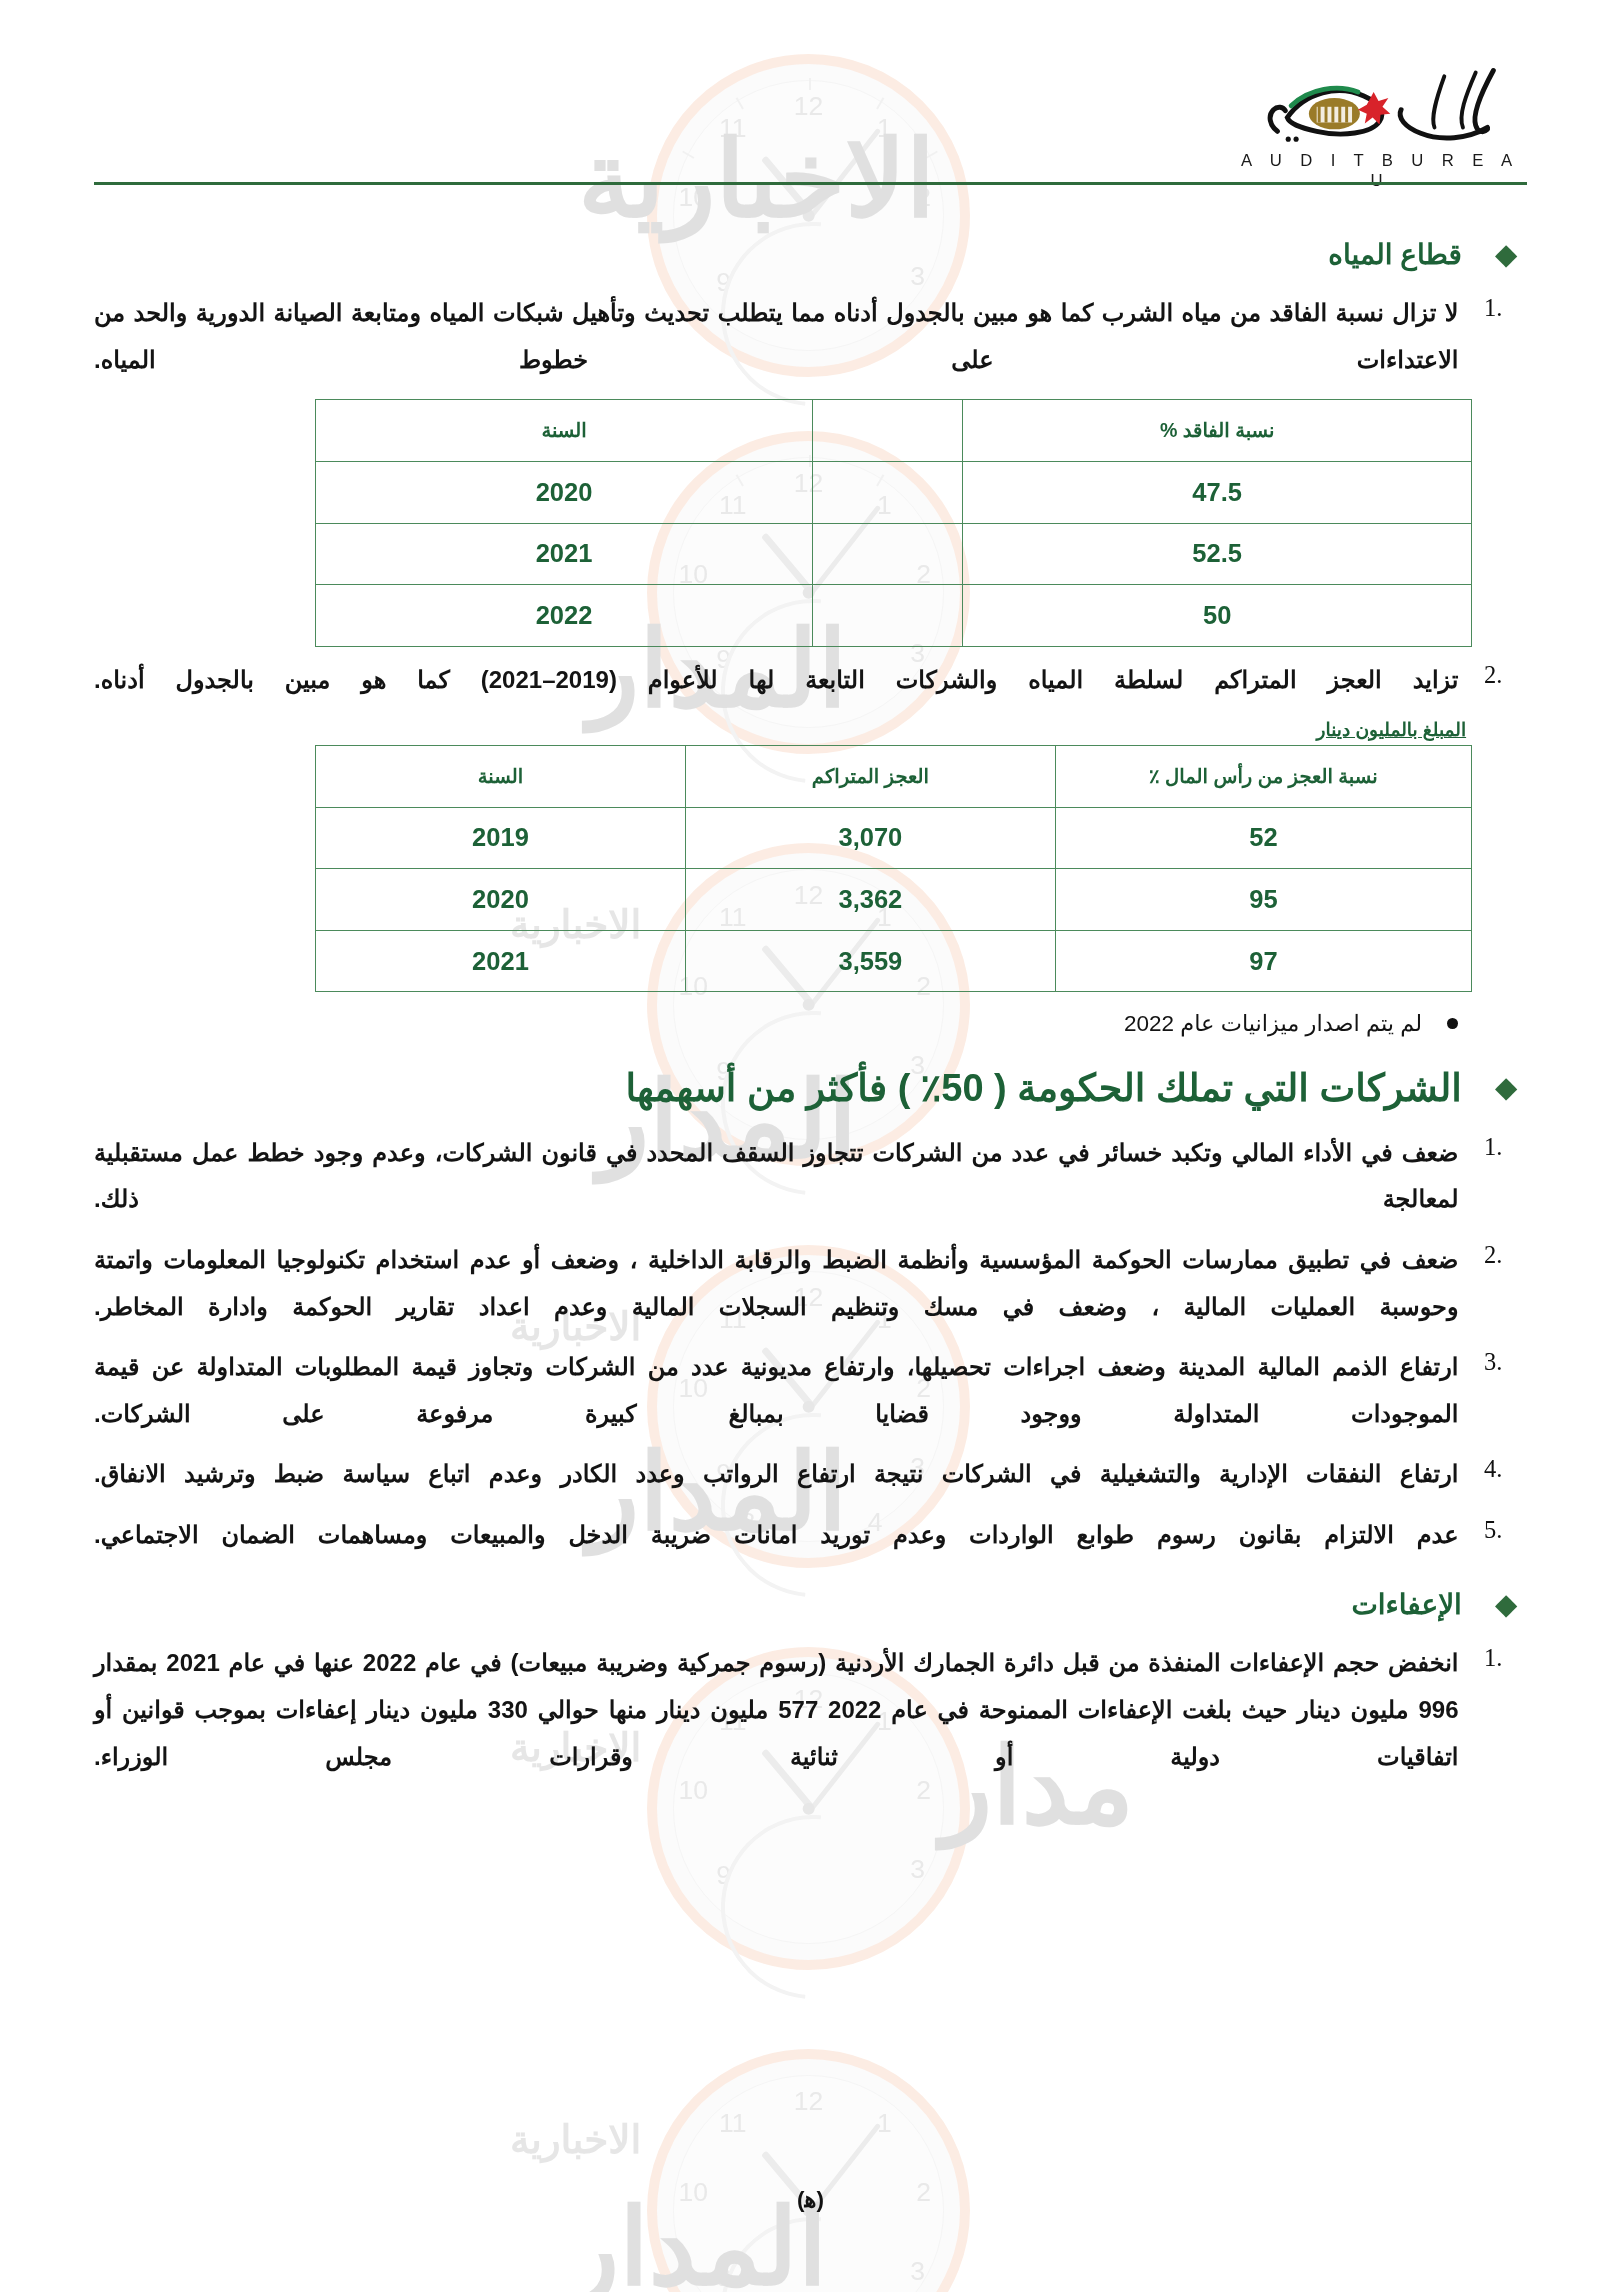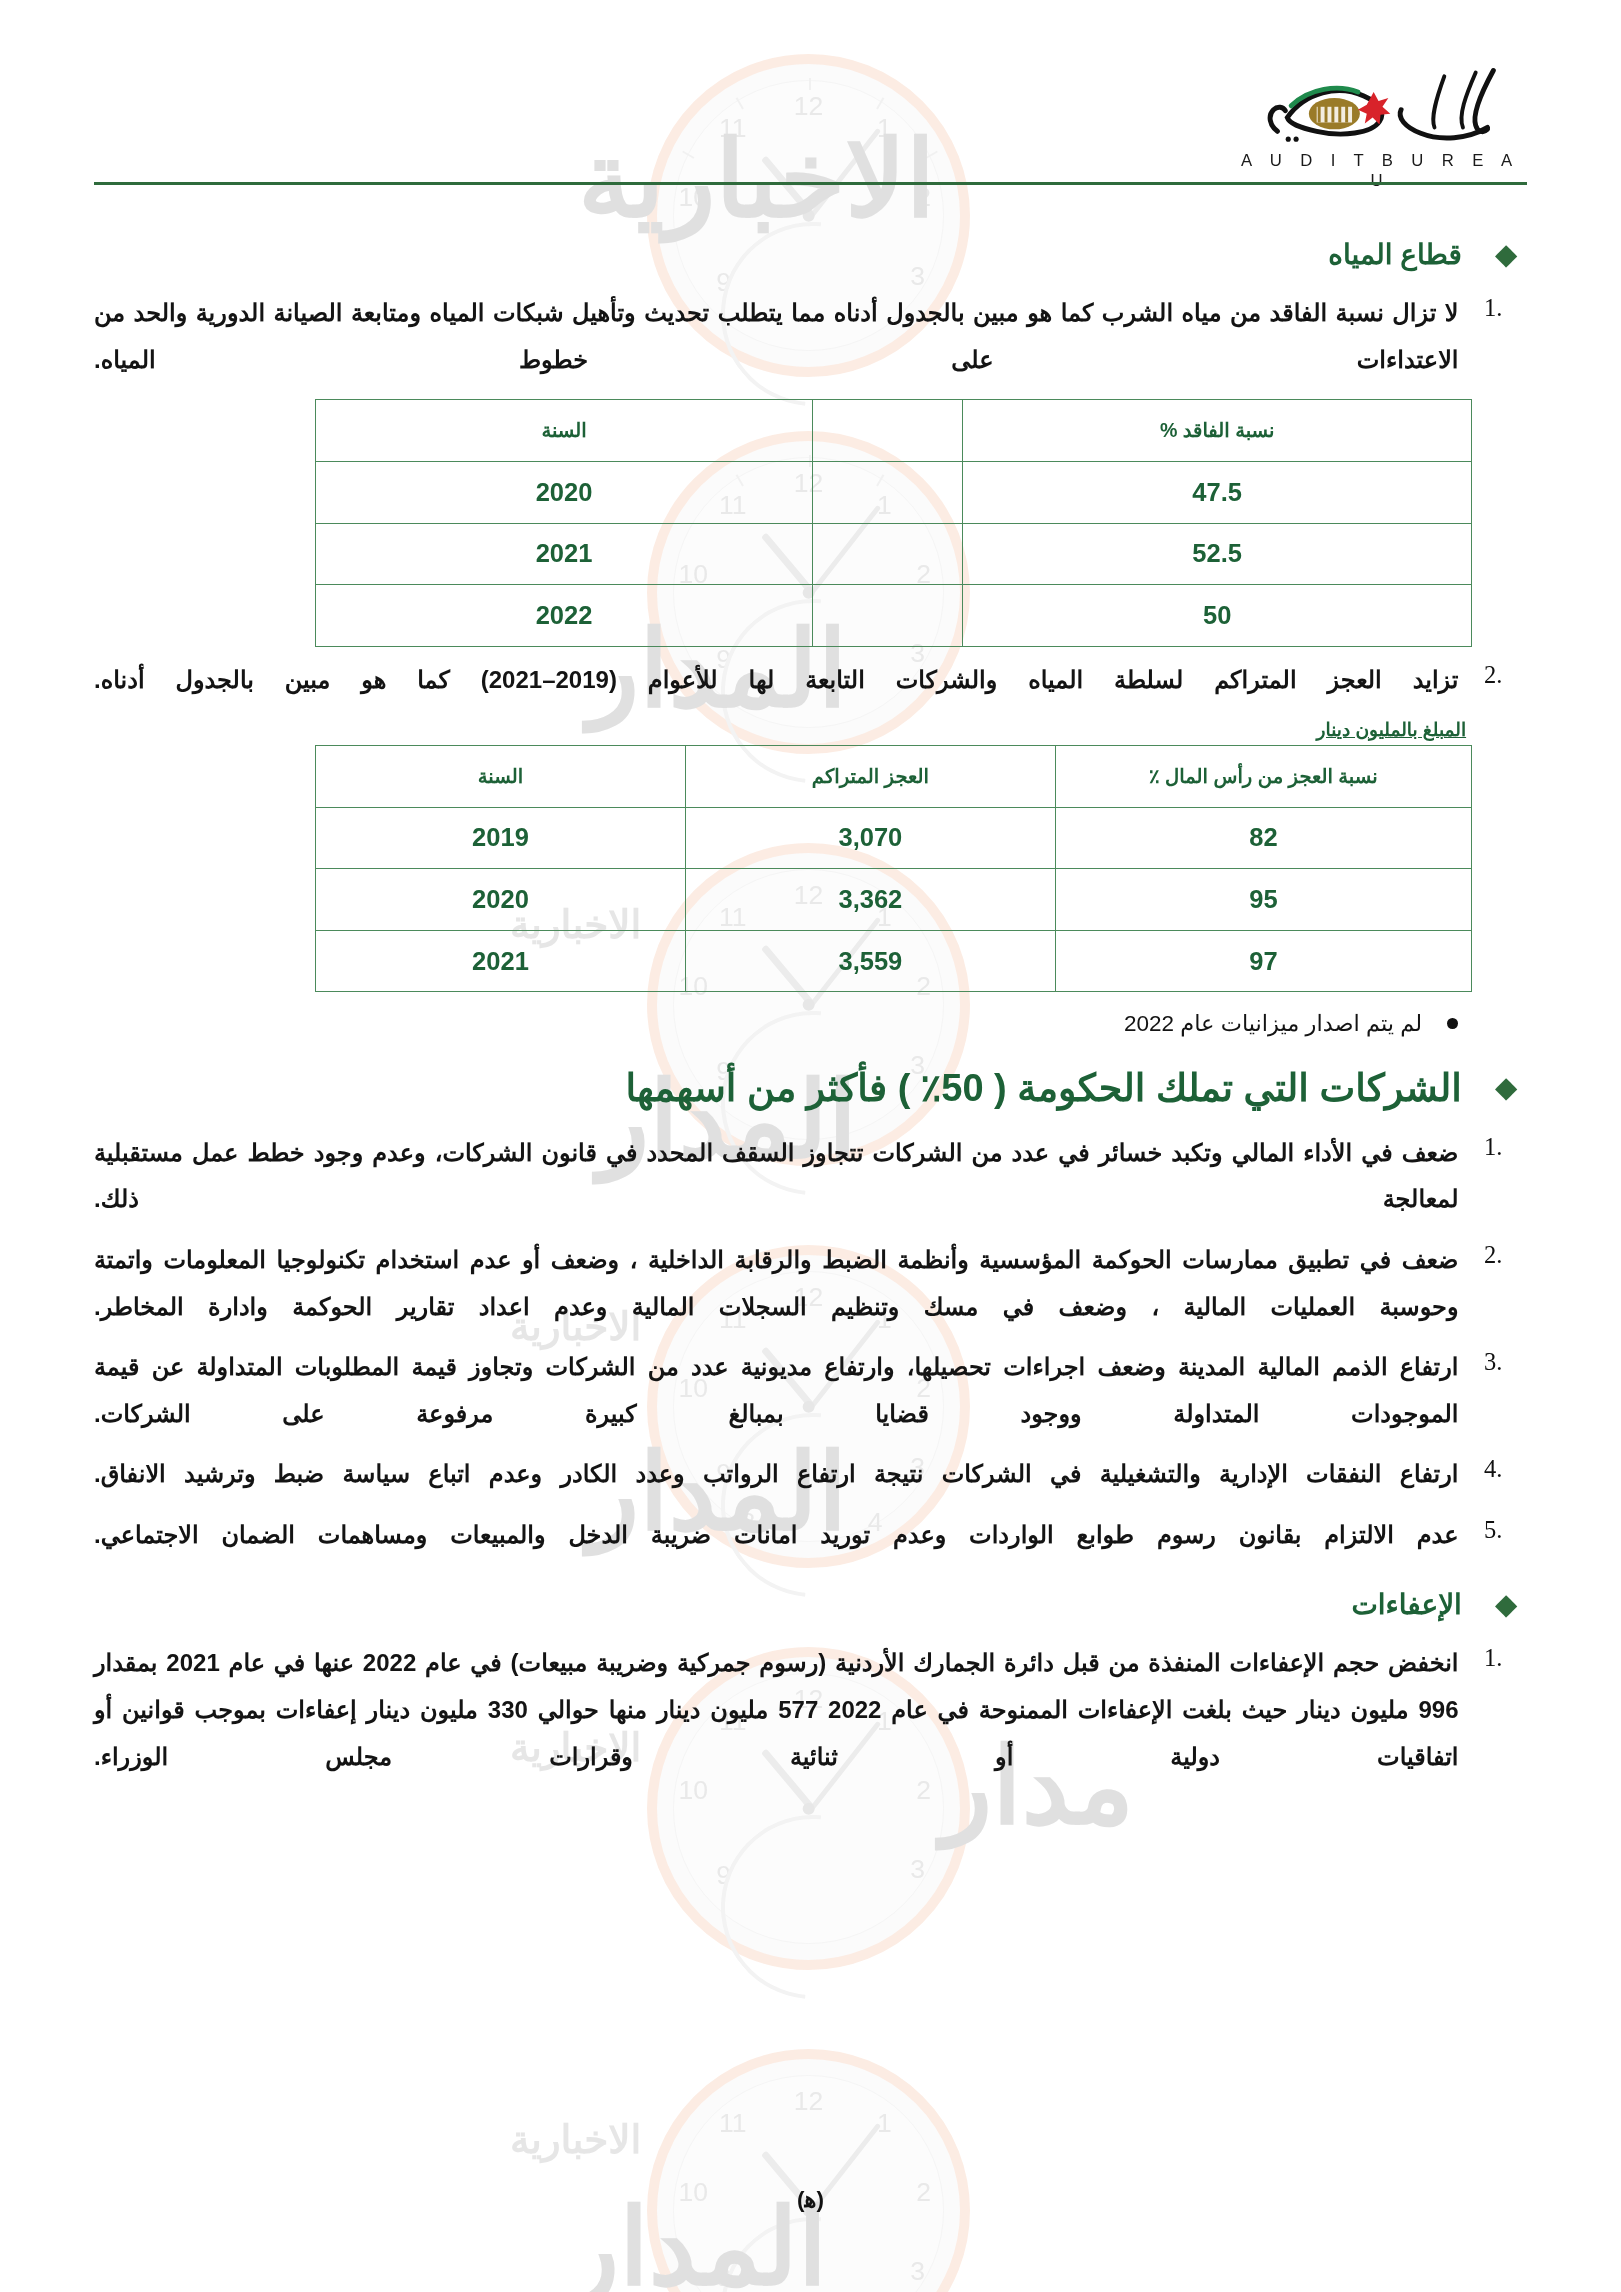--- a/index.html
+++ b/index.html
@@ -504,21 +504,21 @@
           </colgroup>
         <thead>
           <tr>
             <th>نسبة العجز من رأس المال ٪</th>
             <th>العجز المتراكم</th>
             <th>السنة</th>
           </tr>
         </thead>
         <tbody>
           <tr>
-            <td>82</td>
+            <td>52</td>
             <td>3,070</td>
             <td>2019</td>
           </tr>
           <tr>
             <td>95</td>
             <td>3,362</td>
             <td>2020</td>
           </tr>
           <tr>
             <td>97</td>

